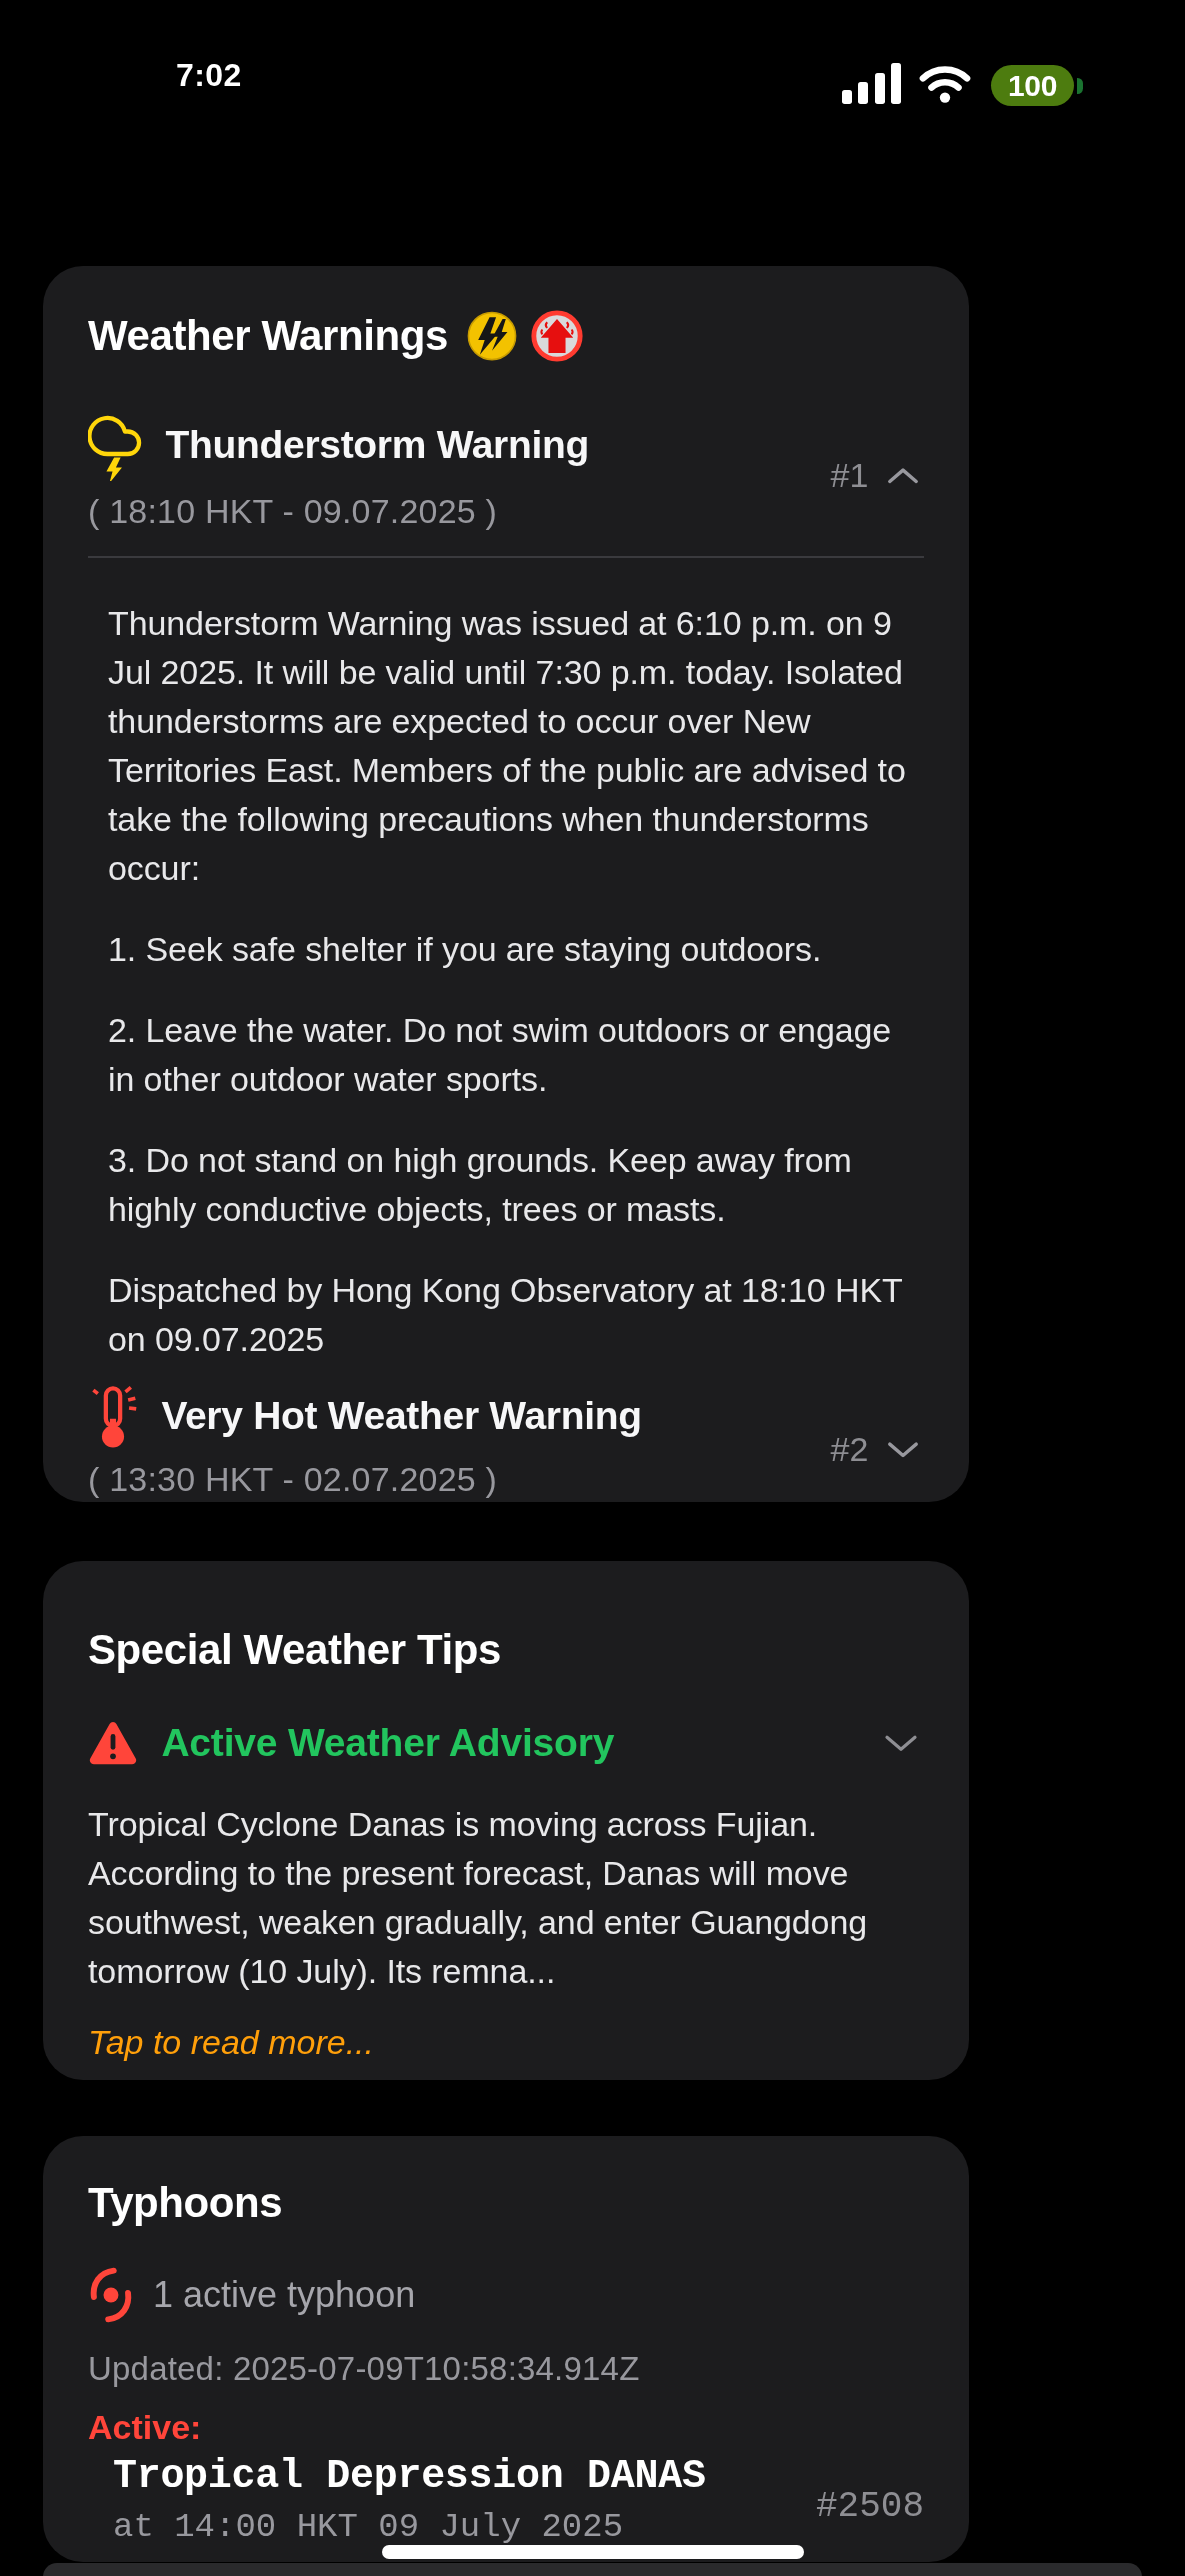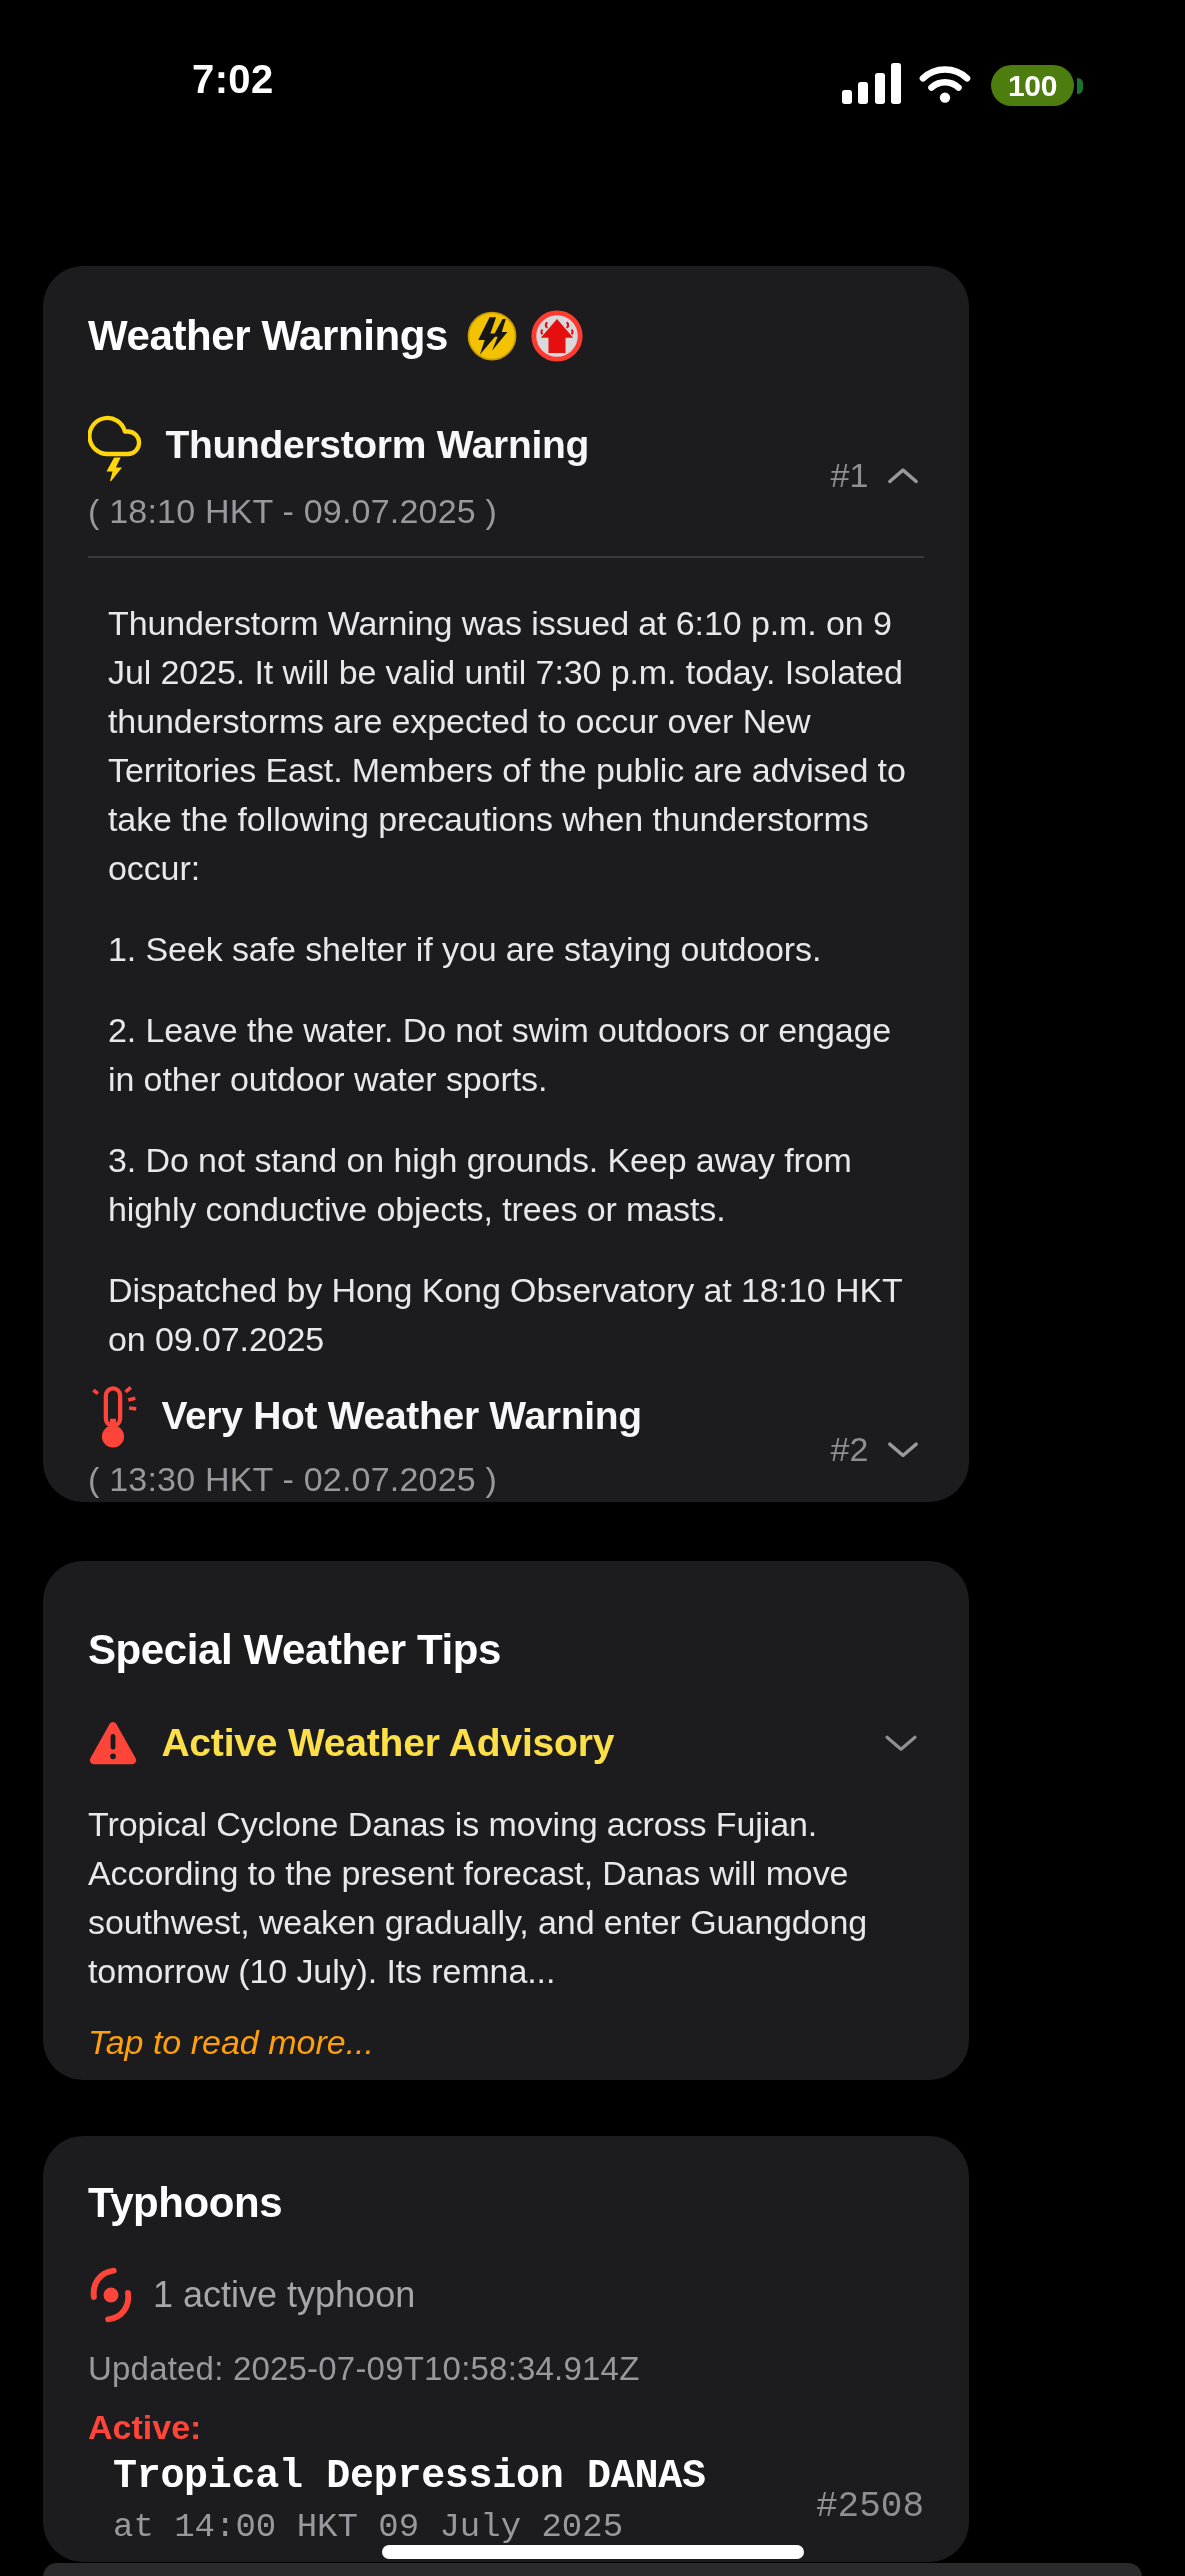--- a/index.html
+++ b/index.html
@@ -4,21 +4,21 @@
 <style>
   * { margin:0; padding:0; box-sizing:border-box; }
   html,body { background:#000; }
   body {
     position:relative; width:1186px; height:2576px; overflow:hidden;
     font-family:"Liberation Sans", sans-serif; color:#fff;
     -webkit-font-smoothing:antialiased;
   }
   
   .statusbar { position:absolute; top:0; left:0; width:100%; height:144px; }
-  .time { position:absolute; left:192px; top:57px; font-size:40px; font-weight:700; letter-spacing:0.4px; }
+  .time { position:absolute; left:176px; top:57px; font-size:32px; font-weight:700; letter-spacing:0.4px; }
   .signal { position:absolute; left:842px; top:63px; display:flex; align-items:flex-end; gap:6.3px; height:41px; }
   .signal i { display:block; width:10px; background:#fff; border-radius:2.7px; }
   .signal i:nth-child(1){height:14.4px;} .signal i:nth-child(2){height:22.5px;}
   .signal i:nth-child(3){height:31px;} .signal i:nth-child(4){height:41px;}
   .wifi { position:absolute; left:918px; top:63px; }
   .battery {
     position:absolute; left:991px; top:65px; width:83px; height:41px;
     background:#4d7c0f; border-radius:20.7px; display:flex; align-items:center; justify-content:center;
   }
   .battery span { font-size:30px; font-weight:700; color:#fff; letter-spacing:-0.4px; }
@@ -43,21 +43,21 @@
   .w-period { margin-top:10.8px; font-size:34px; color:#98989e; letter-spacing:0.2px; }
   .w-meta { position:absolute; right:3.6px; top:47px; display:flex; align-items:center; gap:18px; }
   .w-index { font-size:34px; color:#8e8e93; }
   .divider { height:1.8px; background:#3a3a3e; margin-top:25px; }
   .w-body { margin:41px 0 0 20px; padding-right:7.2px; }
   .w-body p { font-size:34px; line-height:49px; color:#e8e8ea; letter-spacing:-0.1px; }
   .w-body p + p { margin-top:32px; }
   .warning-collapsed { position:absolute; left:45px; right:45px; top:1072px; padding-right:108px; }
   
   .advisory-row { position:relative; margin-top:41px; display:flex; align-items:center; gap:23.4px; padding-right:81px; }
-  .advisory-label { font-size:39px; font-weight:600; color:#fde047; letter-spacing:-0.2px; }
+  .advisory-label { font-size:39px; font-weight:600; color:#22c55e; letter-spacing:-0.2px; }
   .advisory-chevron { position:absolute; right:5.4px; top:12.6px; }
   .tips-body { margin-top:34px; font-size:34px; line-height:49px; color:#e8e8ea; letter-spacing:-0.1px; }
   .read-more { margin-top:27px; font-size:34px; font-style:italic; color:#ff9f0a; }
   .issued { margin-top:16px; font-size:34px; color:#98989e; }
   
   .typhoon-row { margin-top:36px; display:flex; align-items:center; gap:18px; }
   .typhoon-count { font-size:36px; color:#a6a6ac; }
   .updated { margin-top:27px; font-size:33px; color:#98989e; letter-spacing:0.2px; }
   .active-label { margin-top:20px; font-size:34px; font-weight:600; color:#ff453a; }
   .storm { position:relative; margin-top:1.8px; padding-left:25px; padding-right:162px;font-family:Liberation Mono, monospace; }

